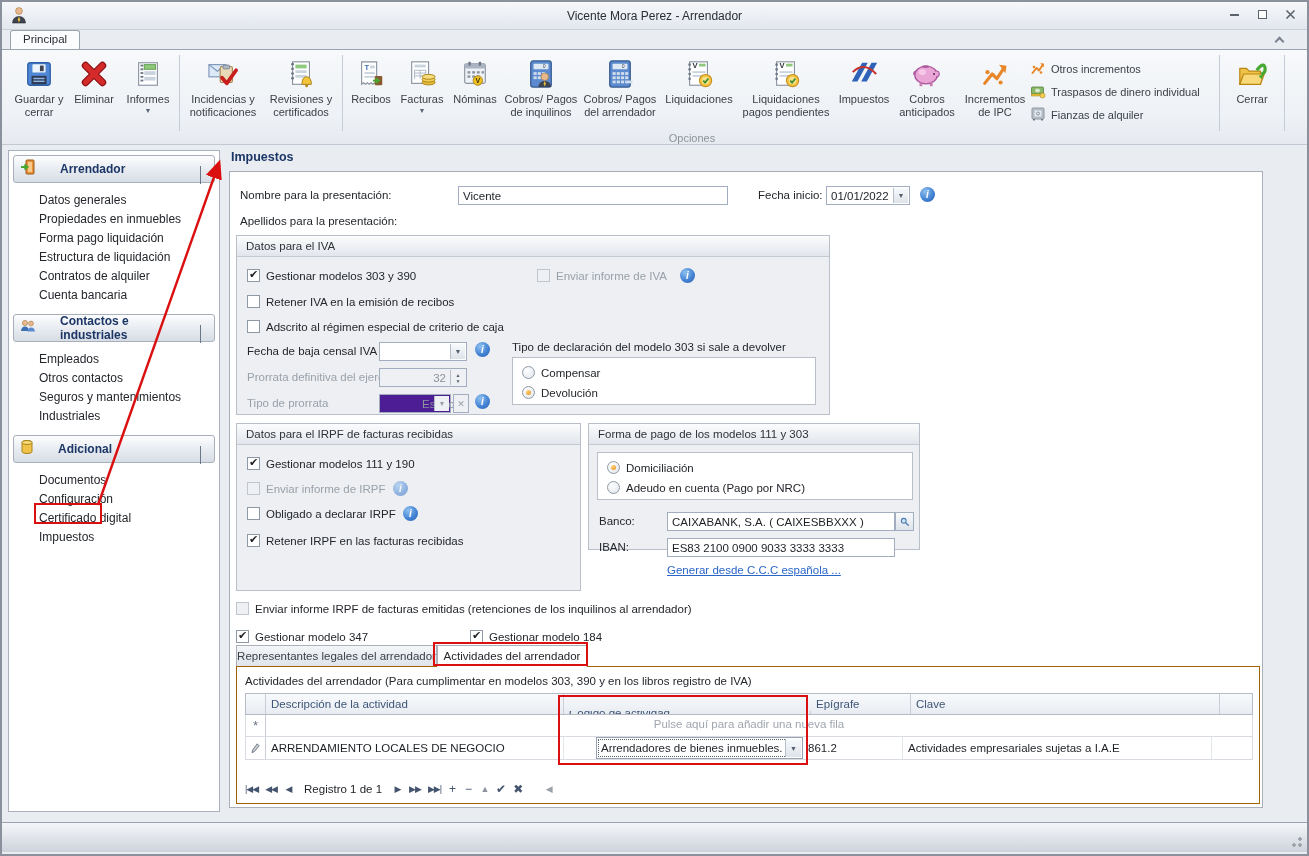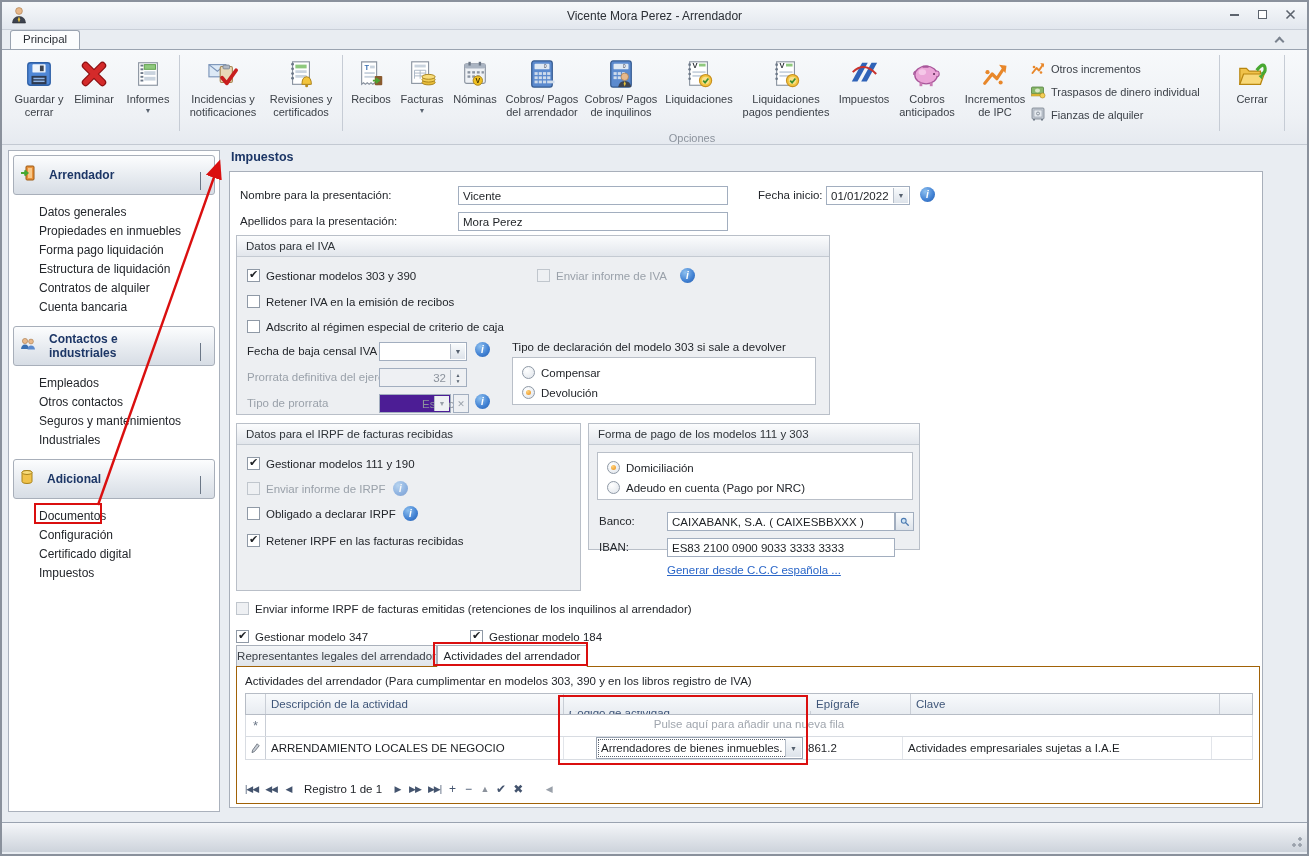--- a/index.html
+++ b/index.html
@@ -41,23 +41,23 @@
   .rstack .srow { display:flex; align-items:center; gap:5px; font-size:11px; color:#3c4148; }
   .group-label { position:absolute; left:340px; width:700px; top:82px; text-align:center;
     font-size:11px; color:#8b929c; }
 
   
   .workspace { position:absolute; left:0; top:144px; width:100%; height:672px; background:#e9edf2; }
 
   
   .sidebar { position:absolute; left:6px; top:4px; width:212px; height:662px;
     background:#fff; border:1px solid #aab1bc; padding:4px; }
-  .side-header { height:40px; border:1px solid #a8afba; border-radius:3px; margin-bottom:8px;
+  .side-header { height:28px; border:1px solid #a8afba; border-radius:3px; margin-bottom:8px;
     background:linear-gradient(#fcfdfe,#e7ebf0 55%,#d7dde5);
-    display:flex; align-items:center; padding:0 6px; gap:13px; cursor:default; }
+    display:flex; align-items:center; padding:0 6px; gap:24px; cursor:default; }
   .side-header .sh-label { flex:1; font-size:12px; font-weight:bold; color:#1c3666; }
   .side-header .sh-chev { width:8px; height:5px; }
   .chev-up-sm { width:5px; height:5px; border-left:1.5px solid #6b7787; border-top:1.5px solid #6b7787;
     transform:rotate(45deg); }
   .side-items { padding:2px 0 12px 26px; display:flex; flex-direction:column; gap:5px; }
   .side-item { font-size:12px; color:#23262b; cursor:default; width:max-content; }
 
   
   .page-title { position:absolute; left:229px; top:4px; font-size:12.5px; font-weight:bold; color:#1c3666; }
   .content-panel { position:absolute; left:227px; top:25px; width:1034px; height:637px;
@@ -299,20 +299,41 @@
                 <rect x="23" y="13" width="2.5" height="2.5"></rect>
               <rect x="8" y="17.5" width="3" height="2.5"></rect>
                 <rect x="13" y="17.5" width="3" height="2.5"></rect>
                 <rect x="18" y="17.5" width="3" height="2.5"></rect>
             </g>
             <circle cx="19" cy="23" r="5" fill="#f0c020" stroke="#a8821a" stroke-width="1"></circle>
             <text x="16.5" y="26" font-size="7.5" fill="#3e3000" font-weight="bold">V</text>
           </svg>
         </span>
         <span class="rlabel">Nóminas</span>
+      </div>
+
+      <div class="rbtn" style="width:78px">
+        <span class="ric">
+          <svg width="28" height="30" viewBox="0 0 30 32">
+            <rect x="4" y="2" width="22" height="28" rx="2.5" fill="#5b8ace" stroke="#33598f" stroke-width="1.3"></rect>
+            <rect x="7" y="5" width="16" height="6" rx="1" fill="#dfe9f4"></rect>
+            <text x="17" y="10" font-size="5.5" fill="#445">0</text>
+            <g fill="#cfdcec">
+              <rect x="7" y="14" width="3.4" height="3"></rect>
+                <rect x="11.5" y="14" width="3.4" height="3"></rect>
+                <rect x="16" y="14" width="3.4" height="3"></rect>
+              <rect x="7" y="18.5" width="3.4" height="3"></rect>
+                <rect x="11.5" y="18.5" width="3.4" height="3"></rect>
+            </g>
+            <circle cx="19" cy="19" r="4" fill="#e8b98c" stroke="#a87848" stroke-width=".7"></circle>
+            <path d="M12 30 Q13 23.5 19 23.5 Q25 23.5 26 30 Z" fill="#3e4450"></path>
+            <path d="M19 23.5 L17.8 26.5 L19 29.5 L20.2 26.5 Z" fill="#e8c23a"></path>
+          </svg>
+        </span>
+        <span class="rlabel">Cobros/ Pagos de inquilinos</span>
       </div>
 
       <div class="rbtn" style="width:80px">
         <span class="ric">
           <svg width="28" height="30" viewBox="0 0 30 32">
             <rect x="4" y="2" width="22" height="28" rx="2.5" fill="#5b8ace" stroke="#33598f" stroke-width="1.3"></rect>
             <rect x="7" y="5" width="16" height="6" rx="1" fill="#dfe9f4"></rect>
             <text x="17" y="10" font-size="5.5" fill="#445">0</text>
             <g fill="#cfdcec">
               <rect x="7" y="14" width="3.4" height="3"></rect>
@@ -328,41 +349,20 @@
                 <rect x="16" y="23" width="3.4" height="3"></rect>
                 <rect x="20.5" y="23" width="7.9" height="3"></rect>
             </g>
           </svg>
         </span>
         <span class="rlabel">Cobros/ Pagos del arrendador</span>
       </div>
 
       <div class="rbtn" style="width:78px">
         <span class="ric">
-          <svg width="28" height="30" viewBox="0 0 30 32">
-            <rect x="4" y="2" width="22" height="28" rx="2.5" fill="#5b8ace" stroke="#33598f" stroke-width="1.3"></rect>
-            <rect x="7" y="5" width="16" height="6" rx="1" fill="#dfe9f4"></rect>
-            <text x="17" y="10" font-size="5.5" fill="#445">0</text>
-            <g fill="#cfdcec">
-              <rect x="7" y="14" width="3.4" height="3"></rect>
-                <rect x="11.5" y="14" width="3.4" height="3"></rect>
-                <rect x="16" y="14" width="3.4" height="3"></rect>
-              <rect x="7" y="18.5" width="3.4" height="3"></rect>
-                <rect x="11.5" y="18.5" width="3.4" height="3"></rect>
-            </g>
-            <circle cx="19" cy="19" r="4" fill="#e8b98c" stroke="#a87848" stroke-width=".7"></circle>
-            <path d="M12 30 Q13 23.5 19 23.5 Q25 23.5 26 30 Z" fill="#3e4450"></path>
-            <path d="M19 23.5 L17.8 26.5 L19 29.5 L20.2 26.5 Z" fill="#e8c23a"></path>
-          </svg>
-        </span>
-        <span class="rlabel">Cobros/ Pagos de inquilinos</span>
-      </div>
-
-      <div class="rbtn" style="width:78px">
-        <span class="ric">
           <svg width="30" height="30" viewBox="0 0 32 32">
             <rect x="6" y="3" width="19" height="25" fill="#fff" stroke="#8a93a0" stroke-width="1.2"></rect>
             <circle cx="6" cy="6" r="1.4" fill="#6b7787"></circle>
               <circle cx="6" cy="11" r="1.4" fill="#6b7787"></circle>
             <circle cx="6" cy="16" r="1.4" fill="#6b7787"></circle>
               <circle cx="6" cy="21" r="1.4" fill="#6b7787"></circle>
             <text x="9" y="10" font-size="8" font-weight="bold" fill="#2b2f35">V</text>
             <rect x="16" y="5" width="7" height="3" fill="#8fc97e"></rect>
             <rect x="9" y="13" width="14" height="2" fill="#c9d3de"></rect>
             <rect x="9" y="17" width="14" height="2" fill="#c9d3de"></rect>
@@ -556,21 +556,20 @@
       <span class="flabel" style="left:10px; top:17px;">Nombre para la presentación:</span>
       <div class="tinput" style="left:228px; top:14px; width:270px;">Vicente</div>
       <span class="flabel" style="left:528px; top:17px;">Fecha inicio:</span>
       <div class="tinput" style="left:596px; top:14px; width:84px; padding-right:18px;">
         <span>01/01/2022</span>
         <span class="combo-arrow">▼</span>
       </div>
       <span class="info-icon" style="left:690px; top:15px;">i</span>
 
       <span class="flabel" style="left:10px; top:43px;">Apellidos para la presentación:</span>
-      <div class="tinput" style="left:228px; top:40px; width:270px;">Mora Perez</div>
 
       <div class="groupbox" style="left:6px; top:63px; width:594px; height:180px;">
         <div class="gb-title">Datos para el IVA</div>
 
         <span class="cb" style="left:10px; top:33px;">
             <span class="mark">✔</span>
           </span>
         <span class="flabel" style="left:29px; top:34px;">Gestionar modelos 303 y 390</span>
 
         <span class="cb dis" style="left:300px; top:33px;"></span>

